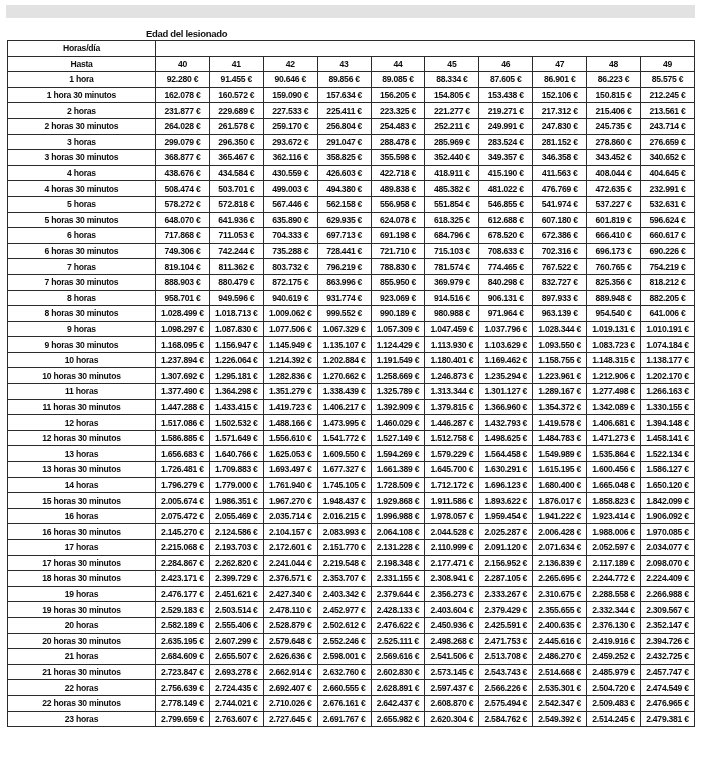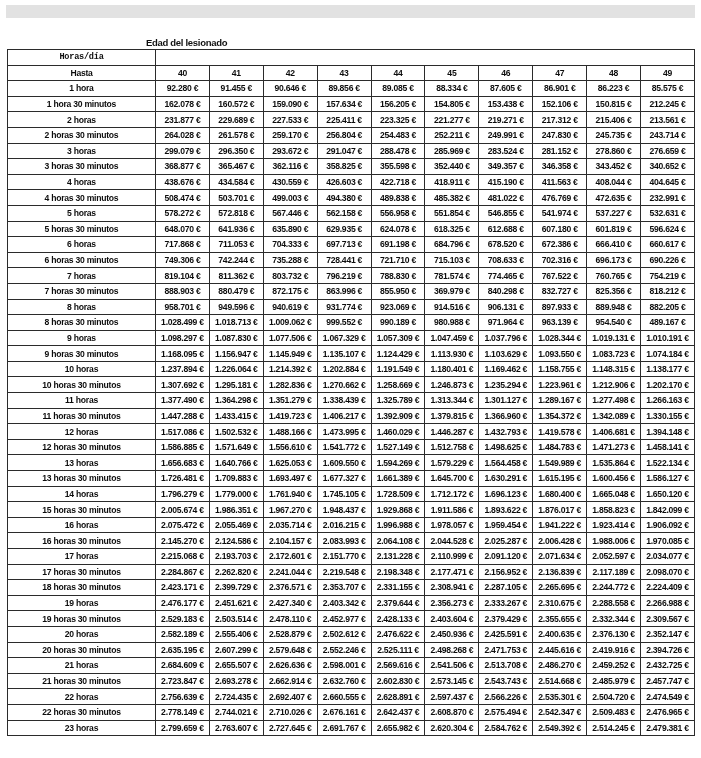--- a/index.html
+++ b/index.html
@@ -19,21 +19,21 @@
     position: absolute;
     left: 6px;
     top: 5px;
     width: 689px;
     height: 13px;
     background: #e2e2e2;
   }
   #sheet {
     position: absolute;
     left: 0;
-    top: 17px;
+    top: 8px;
     width: 701px;
     height: 540px;
     border-radius: 27px;
   }
   
   #age-caption {
     position: absolute;
     left: 146px;
     top: 20px;
     font-size: 9.5px;
@@ -70,21 +70,20 @@
   col.c-label { width: 148px; }
   col.c-val   { width: 53.9px; }
 
   td.label-cell {
     background: #e4e4e4;
     font-size: 8.8px;
   }
   td.head-hours {
     background: #ffffff;
     font-size: 9px;
-    font-family: Liberation Mono, monospace;
   }
   td.head-hasta {
     background: #e4e4e4;
     font-size: 9px;
   }
   td.head-age {
     background: #e4e4e4;
     font-size: 9.2px;
   }
   td.val-cell {
@@ -338,21 +337,21 @@
           <td class="label-cell">8 horas 30 minutos</td>
           <td class="val-cell">1.028.499 €</td>
           <td class="val-cell">1.018.713 €</td>
           <td class="val-cell">1.009.062 €</td>
           <td class="val-cell">999.552 €</td>
           <td class="val-cell">990.189 €</td>
           <td class="val-cell">980.988 €</td>
           <td class="val-cell">971.964 €</td>
           <td class="val-cell">963.139 €</td>
           <td class="val-cell">954.540 €</td>
-          <td class="val-cell">489.167 €</td>
+          <td class="val-cell">641.006 €</td>
         </tr>
         <tr>
           <td class="label-cell">9 horas</td>
           <td class="val-cell">1.098.297 €</td>
           <td class="val-cell">1.087.830 €</td>
           <td class="val-cell">1.077.506 €</td>
           <td class="val-cell">1.067.329 €</td>
           <td class="val-cell">1.057.309 €</td>
           <td class="val-cell">1.047.459 €</td>
           <td class="val-cell">1.037.796 €</td>

